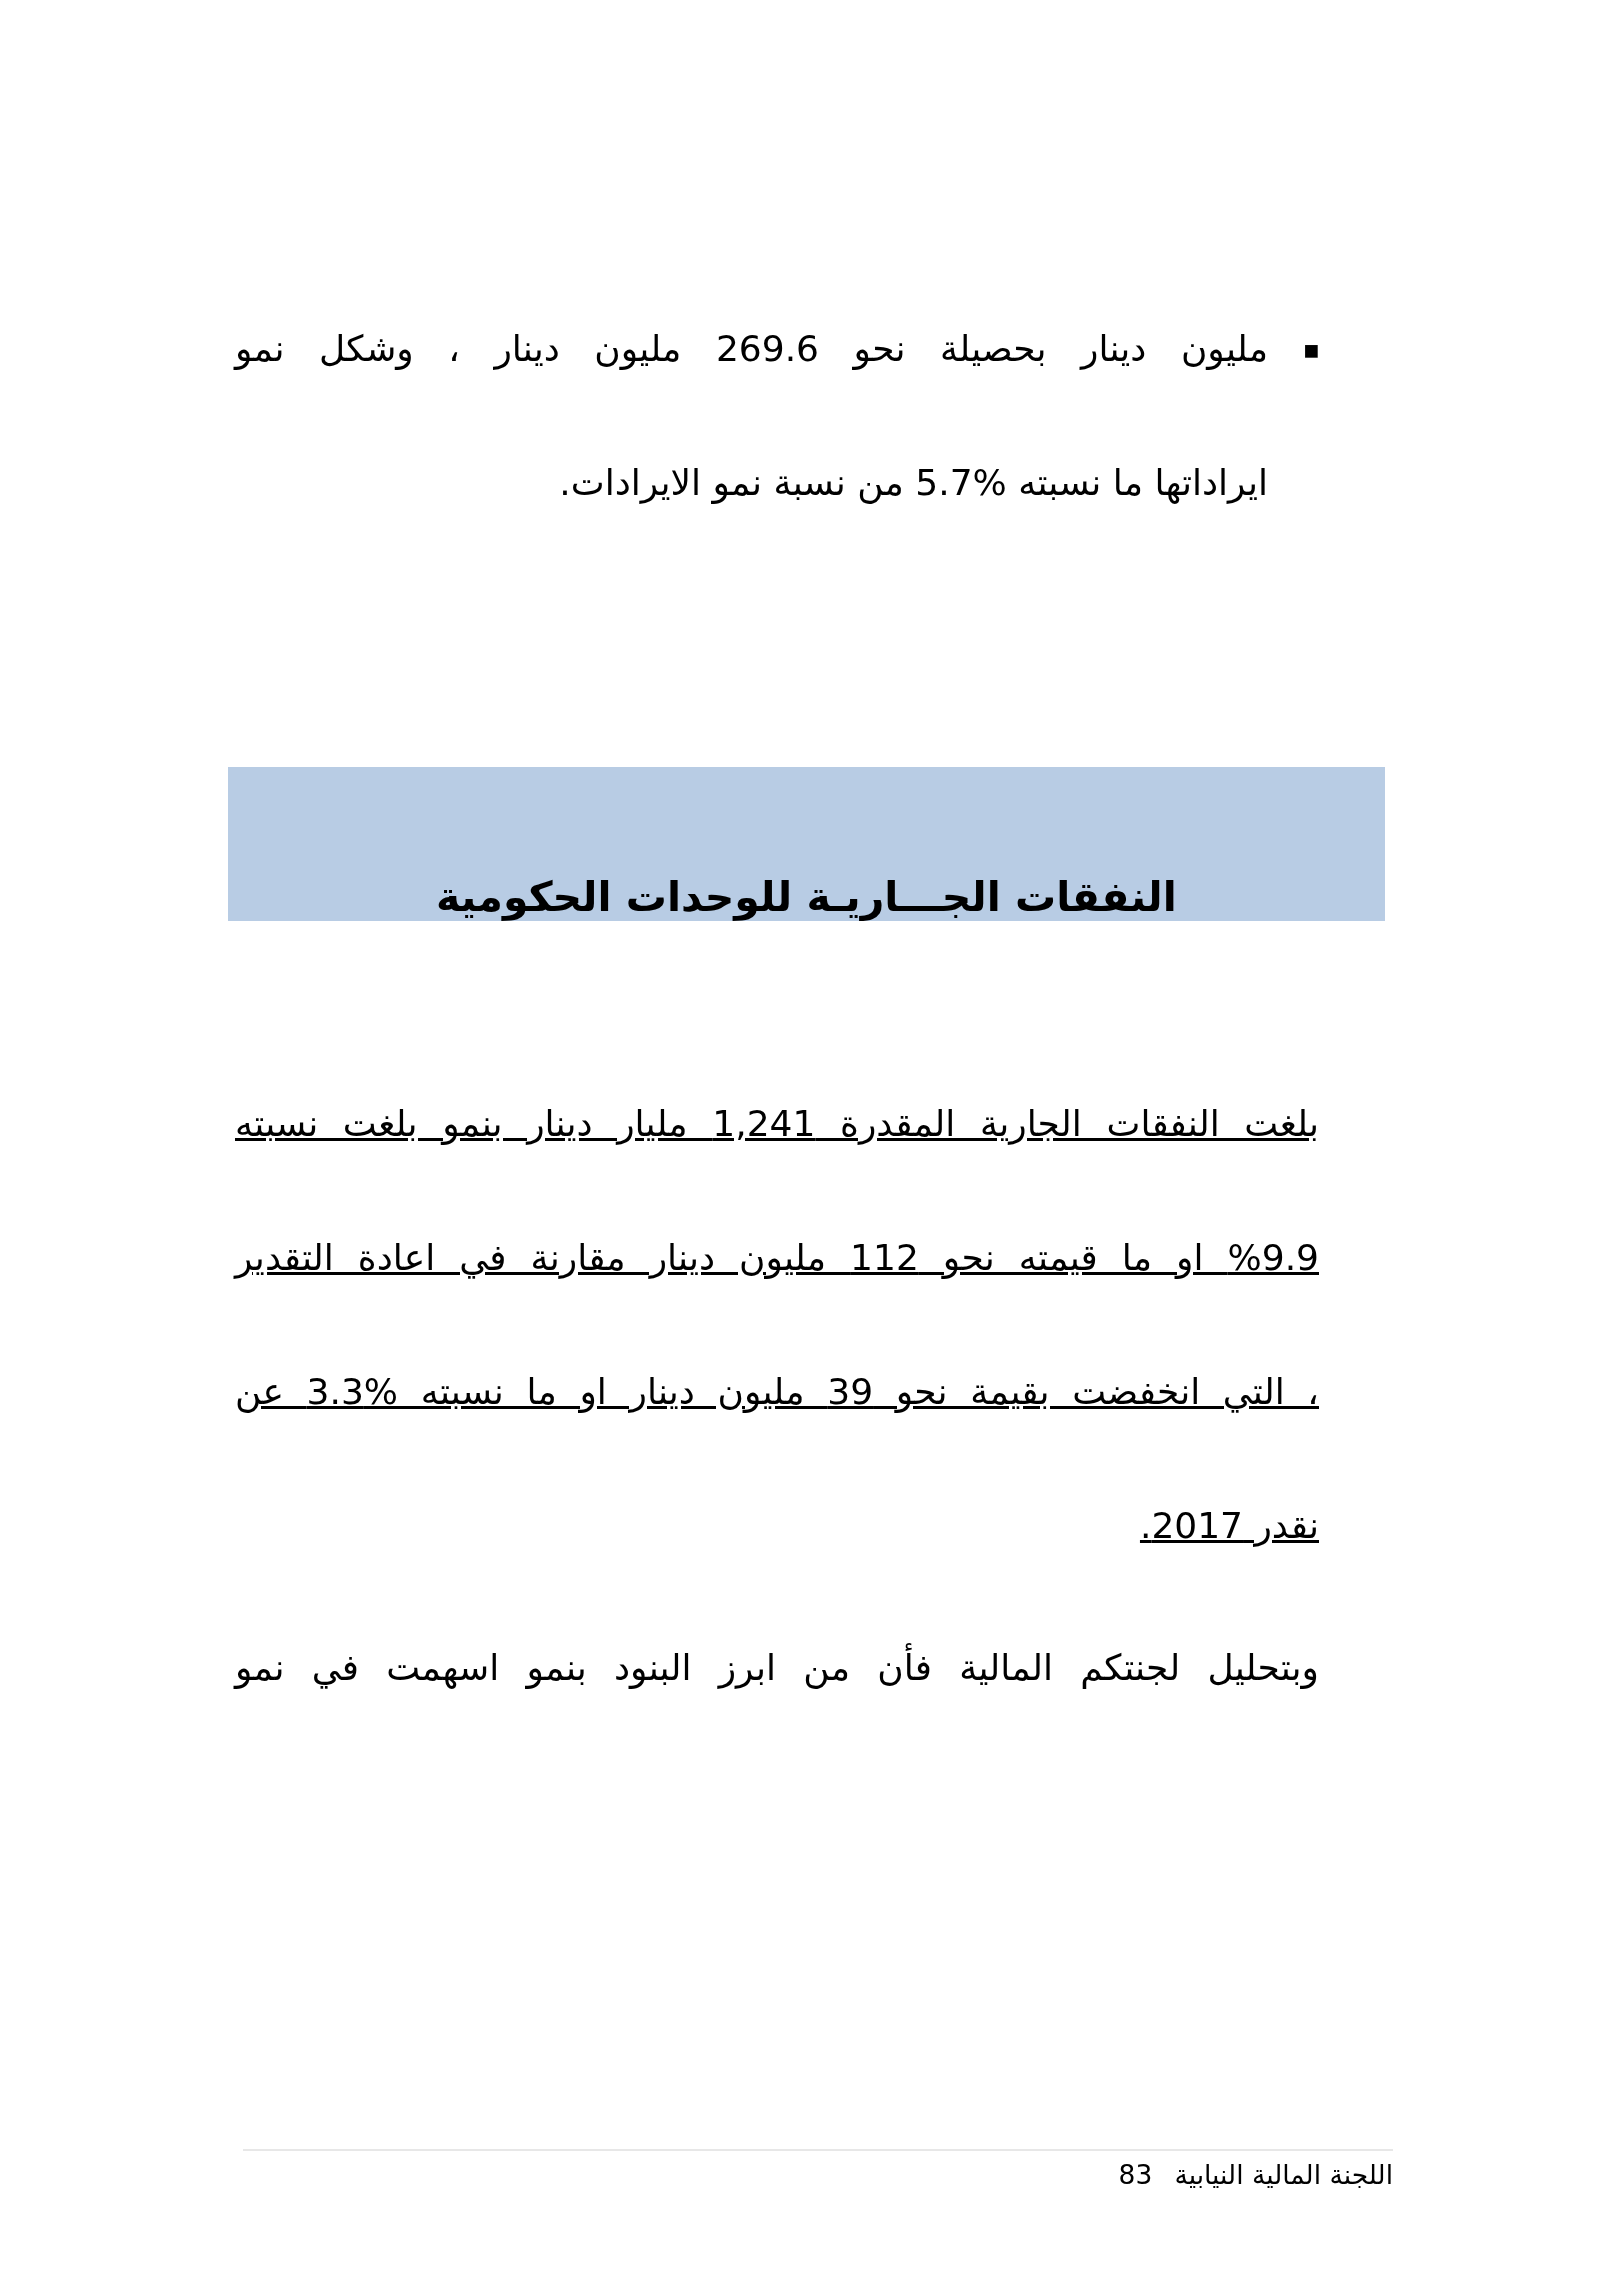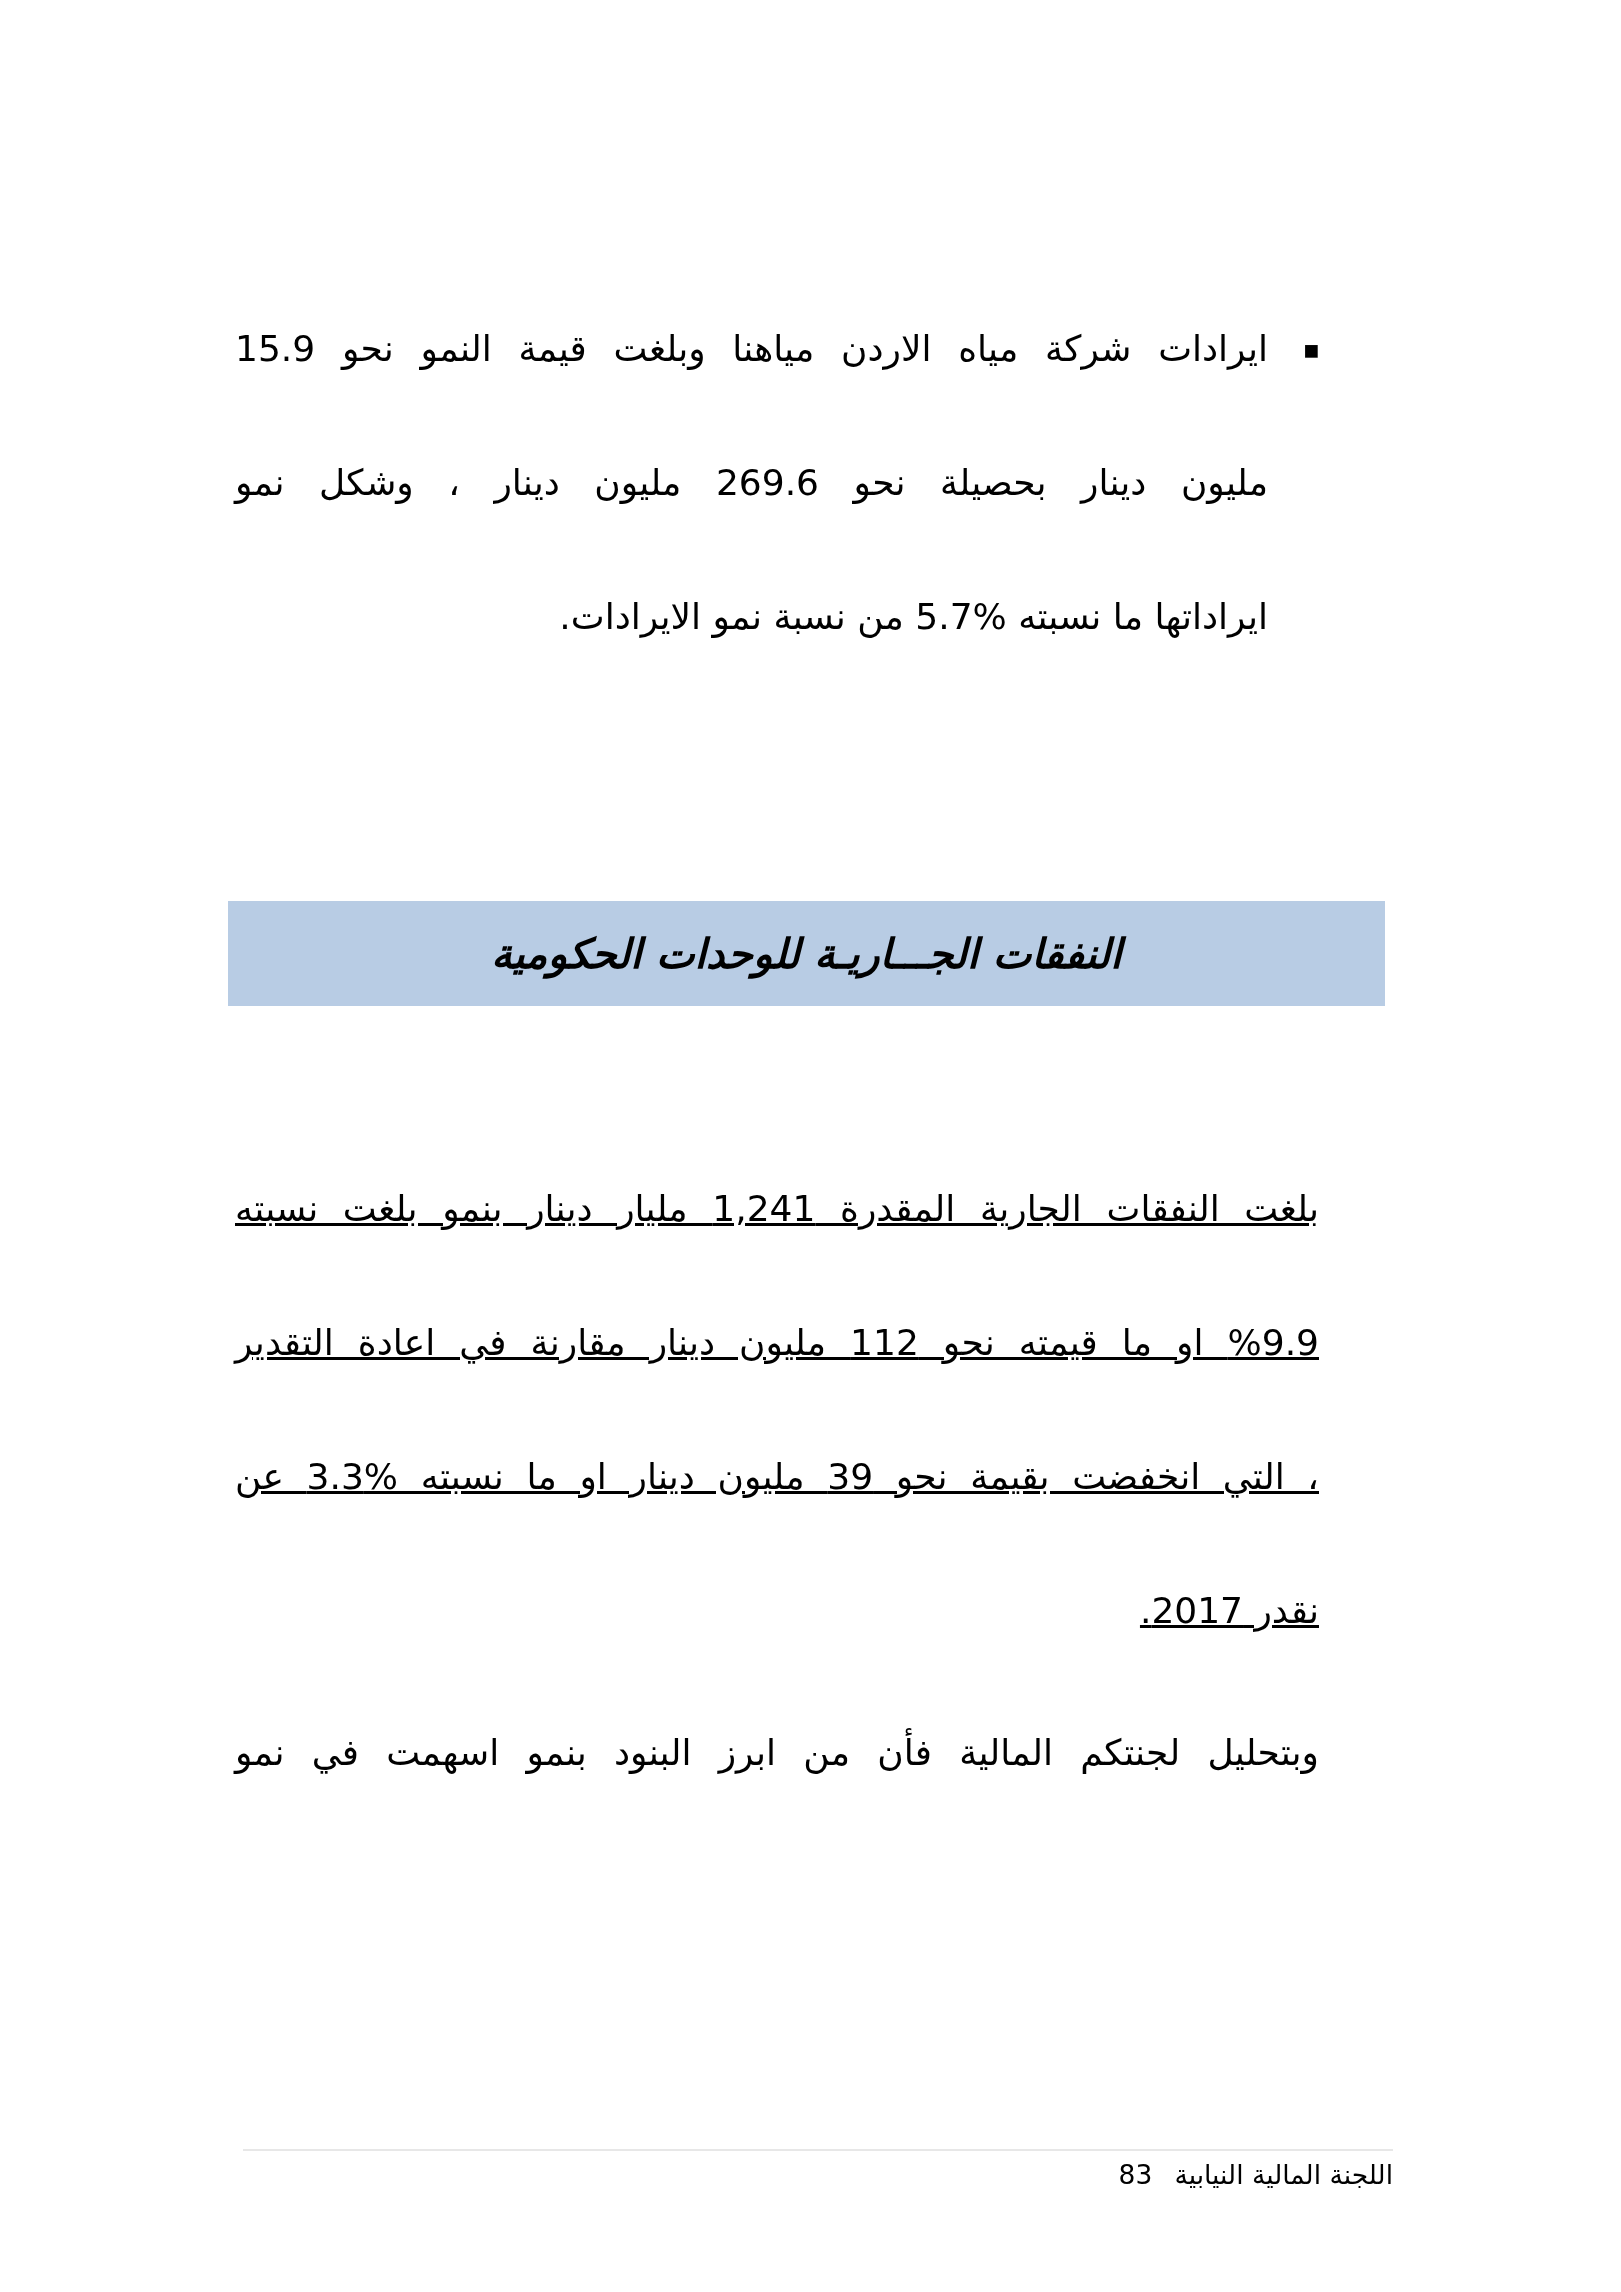--- a/index.html
+++ b/index.html
@@ -32,23 +32,23 @@
   .bullet { 
     position: absolute;
     right: 51px; top: 0;
     line-height: 134px;
     font-size: 25.5px;
   }
   .bullet-text { padding-right: 103px; }
 
   .banner {
     margin: 217px -13.7px 0 -6.9px;
-    height: 105px;
+    height: 154px;
     background: var(--banner-bg, #b8cce4);
-    display: flex; align-items: center; justify-content: center; font-style: italic;
+    display: flex; align-items: flex-end; justify-content: center;
   }
   .banner-title {
     font-size: 41px;
     font-weight: bold;
     color: #000000;
   }
 
   .body-para1 { margin: 136px 52px 0 0; text-decoration: underline; }
   .body-para2 { margin: 7.8px 52px 0 0; }
 
@@ -71,21 +71,20 @@
 </style>
 </head>
 <body>
 
 <div class="page" dir="rtl">
   <div class="content">
 
     <div class="bullet-item">
       <span class="bullet">▪</span>
       <div class="bullet-text para">
-          <div class="tline">ايرادات شركة مياه الاردن مياهنا وبلغت قيمة النمو نحو 15.9</div>
           <div class="tline">مليون دينار بحصيلة نحو 269.6 مليون دينار ، وشكل نمو</div>
           <div class="tline tline-last">ايراداتها ما نسبته %5.7 من نسبة نمو الايرادات.</div>
         </div>
     </div>
 
     <div class="banner">
       <span class="banner-title">النفقات الجـــاريـة للوحدات الحكومية</span>
     </div>
 
     <div class="para body-para1">

